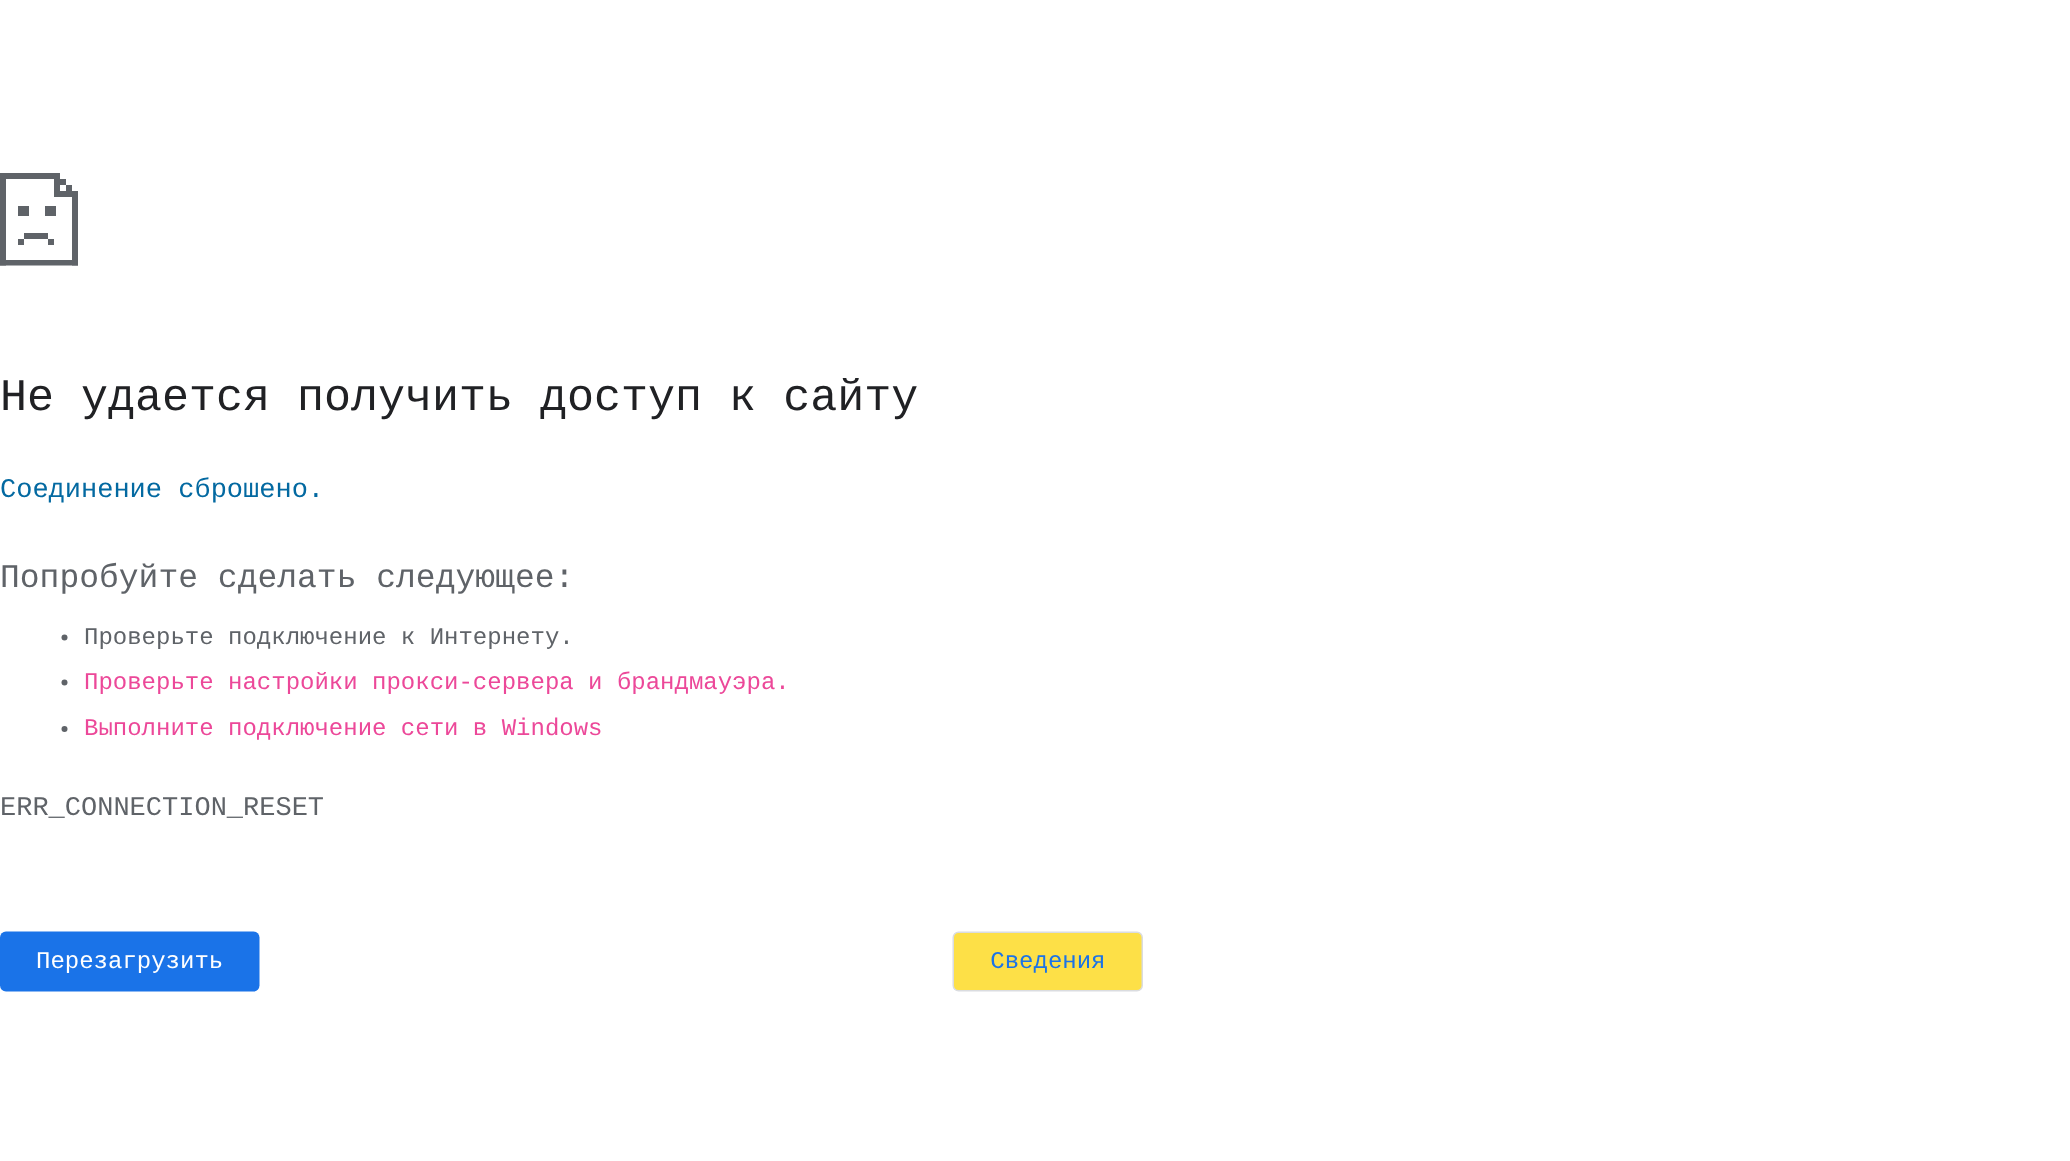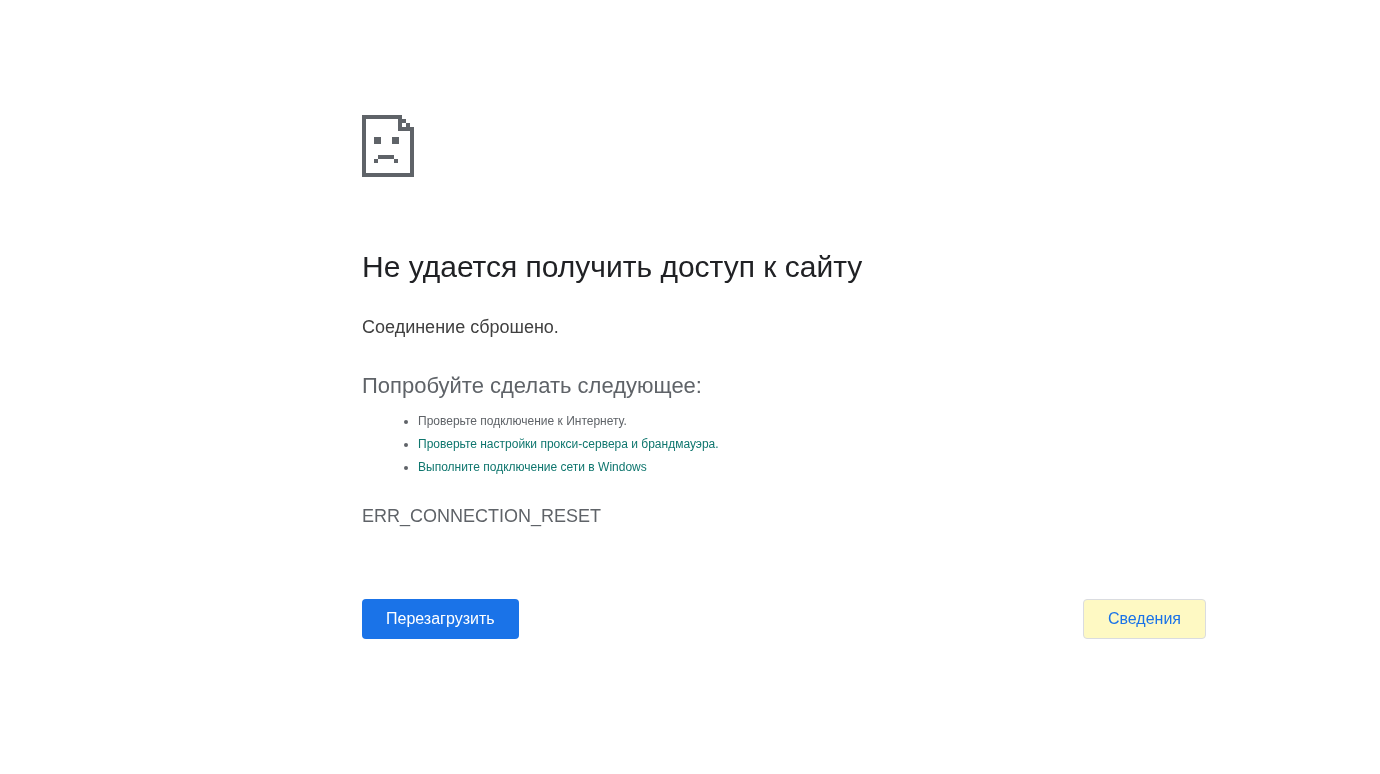--- a/index.html
+++ b/index.html
@@ -9,87 +9,87 @@
     }
     body {
       font-family: 'Segoe UI', Tahoma, sans-serif;
       background: #ffffff;
       width: 1380px;
       height: 774px;
       color: #202124;
     }
     .container {
       max-width: 820px;
-      margin-left: 362px;
       padding-top: 115px;
+      font-family: Liberation Mono, monospace;
     }
     .icon-wrap {
       margin-bottom: 70px;
     }
     .frowny-icon {
       width: 52px;
       height: 62px;
       display: block;
     }
     h1 {
       font-size: 30px;
       font-weight: 400;
       color: #202124;
       margin-bottom: 28px;
       line-height: 1.3;
     }
     .message {
       font-size: 18px;
-      color: #404040;
+      color: #0369a1;
       line-height: 1.5;
       margin-bottom: 28px;
     }
     .try-heading {
       font-size: 22px;
       color: #5f6368;
       line-height: 1.5;
       margin-bottom: 8px;
     }
     ul {
       list-style: disc;
       padding-left: 56px;
       margin-bottom: 28px;
     }
     li {
-      font-size: 12px;
+      font-size: 16px;
       color: #5f6368;
       line-height: 1.9;
     }
     li a {
-      color: #0f766e;
+      color: #ec4899;
       text-decoration: none;
     }
     .error-code {
       font-size: 18px;
       color: #5f6368;
       margin-bottom: 72px;
     }
     .button-row {
       display: flex;
       justify-content: space-between;
       align-items: center;
-      width: 844px;
+      width: 762px;
     }
     .btn-primary {
       background: #1a73e8;
       color: #ffffff;
       border: none;
       font-size: 16px;
       padding: 11px 24px;
       border-radius: 4px;
       cursor: pointer;
       font-family: inherit;
     }
     .btn-secondary {
-      background: #fef9c3;
+      background: #fde047;
       color: #1a73e8;
       border: 1px solid #dadce0;
       font-size: 16px;
       padding: 10px 24px;
       border-radius: 4px;
       cursor: pointer;
       font-family: inherit;
     }
   </style>
 </head>

